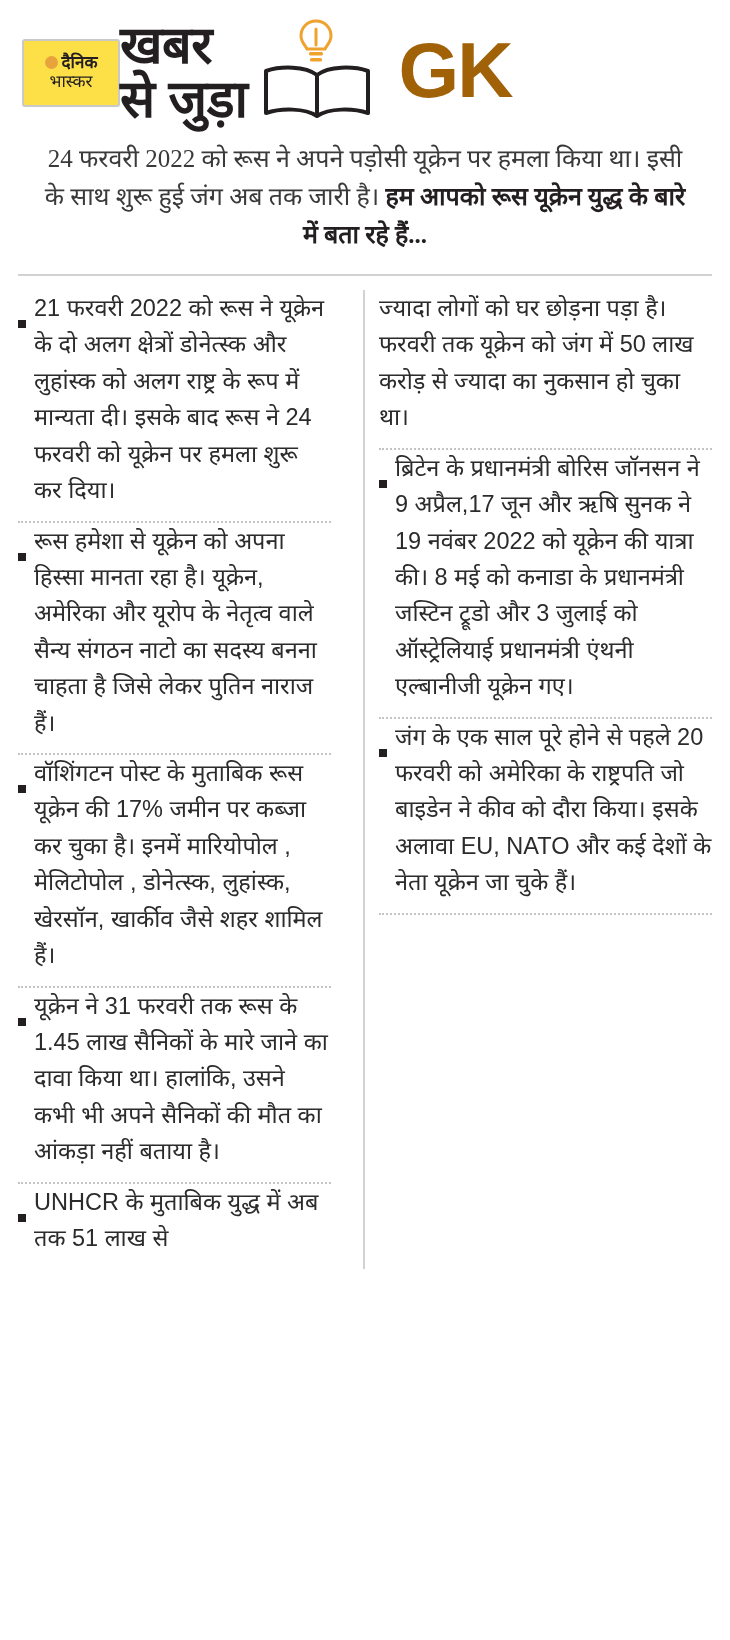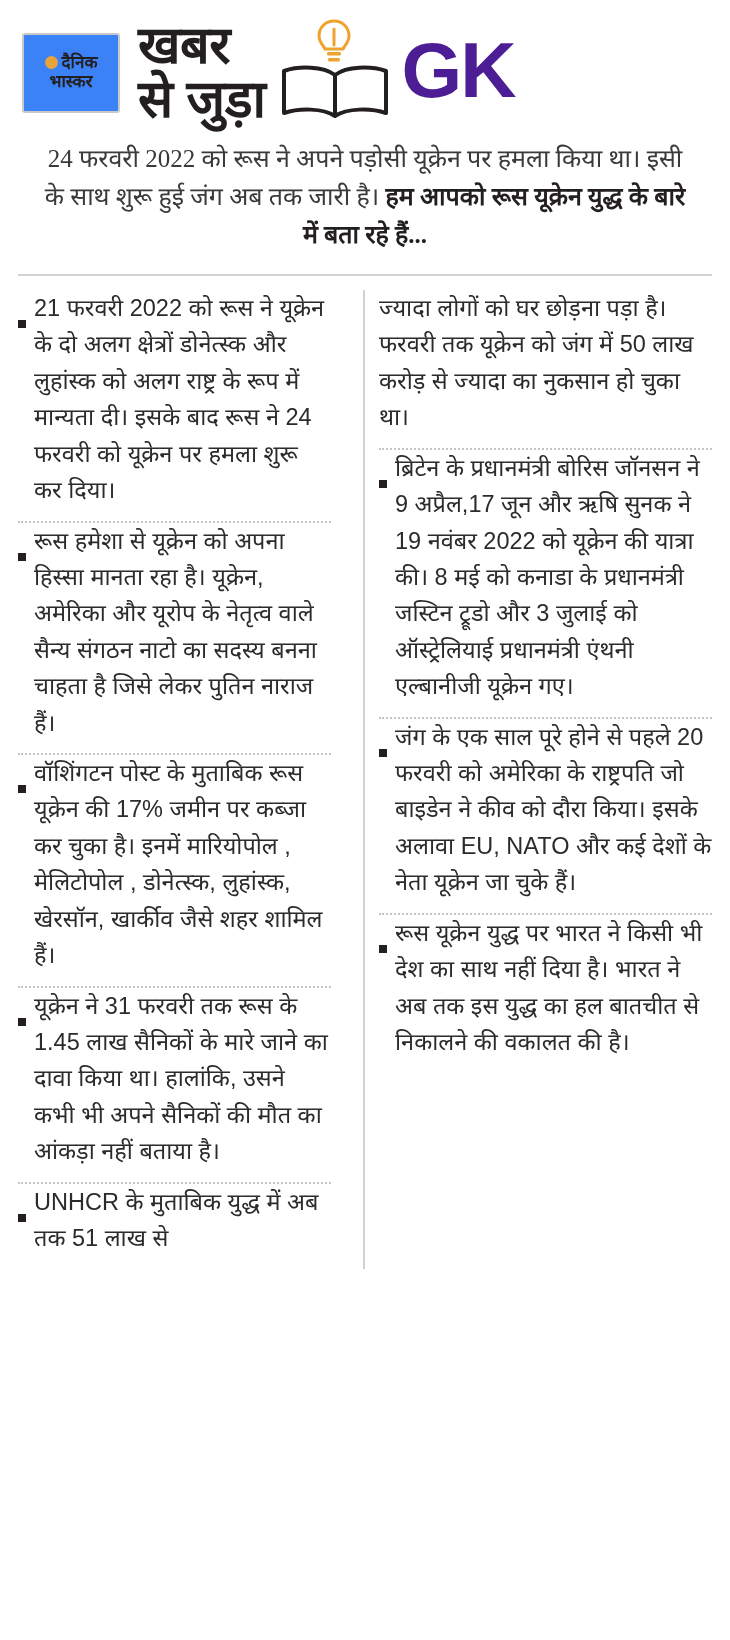--- a/index.html
+++ b/index.html
@@ -25,50 +25,49 @@
   
   .header {
     display: flex;
     align-items: center;
     justify-content: flex-start;
     height: 118px;
     padding-left: 4px;
   }
   .logo-box {
     width: 98px;
-    height: 80px;
+    height: 68px;
     border: 2px solid #c9c9c9;
     border-radius: 3px;
     display: flex;
     flex-direction: column;
     align-items: center;
     justify-content: center;
     box-sizing: border-box;
-    margin-right: 18px;
-    background: #3b82f6;
+    background: #fde047;
   }
   .logo-top {
     display: flex;
     align-items: center;
     font-size: 17px;
     font-weight: bold;
     color: #231f20;
     line-height: 1;
   }
   .logo-dot {
     width: 13px;
     height: 13px;
     border-radius: 50%;
     background: #e8a33d;
     display: inline-block;
     margin-right: 4px;
   }
   .logo-bottom {
     font-size: 17px;
-    font-weight: bold;
+    font-weight: normal;
     color: #231f20;
     line-height: 1.15;
     margin-top: 1px;
   }
   .khabar {
     font-size: 52px;
     font-weight: bold;
     line-height: 1.03;
     letter-spacing: -0.5px;
     color: #231f20;
@@ -92,23 +91,23 @@
     position: absolute;
     left: 4px;
     top: 46px;
     width: 112px;
     height: 58px;
   }
   .gk {
     font-size: 78px;
     font-weight: bold;
     letter-spacing: -2px;
-    color: #4c1d95;
+    color: #a16207;
     line-height: 1;
-    margin-left: 4px;
+    margin-left: 19px;
     margin-top: -6px;
   }
 
   
   .intro {
     text-align: center;
     font-size: 25px;
     line-height: 1.52;
     color: #3a3a3a;
     padding: 8px 26px 0 26px;
@@ -258,22 +257,18 @@
         <div class="item-text">ब्रिटेन के प्रधानमंत्री बोरिस जॉनसन ने 9 अप्रैल,17 जून और ऋषि सुनक ने 19 नवंबर 2022 को यूक्रेन की यात्रा की। 8 मई को कनाडा के प्रधानमंत्री जस्टिन ट्रूडो और 3 जुलाई को ऑस्ट्रेलियाई प्रधानमंत्री एंथनी एल्बानीजी यूक्रेन गए।</div>
       </div>
       <hr class="sep">
 
       <div class="item">
         <div class="bullet"><span></span></div>
         <div class="item-text">जंग के एक साल पूरे होने से पहले 20 फरवरी को अमेरिका के राष्ट्रपति जो बाइडेन ने कीव को दौरा किया। इसके अलावा EU, NATO और कई देशों के नेता यूक्रेन जा चुके हैं।</div>
       </div>
       <hr class="sep">
 
-      <div class="item">
-        <div class="bullet"><span></span></div>
-        <div class="item-text">रूस यूक्रेन युद्ध पर भारत ने किसी भी देश का साथ नहीं दिया है। भारत ने अब तक इस युद्ध का हल बातचीत से निकालने की वकालत की है।</div>
-      </div>
 
     </div>
 
   </div>
 
 </div>
 
 </body></html>

